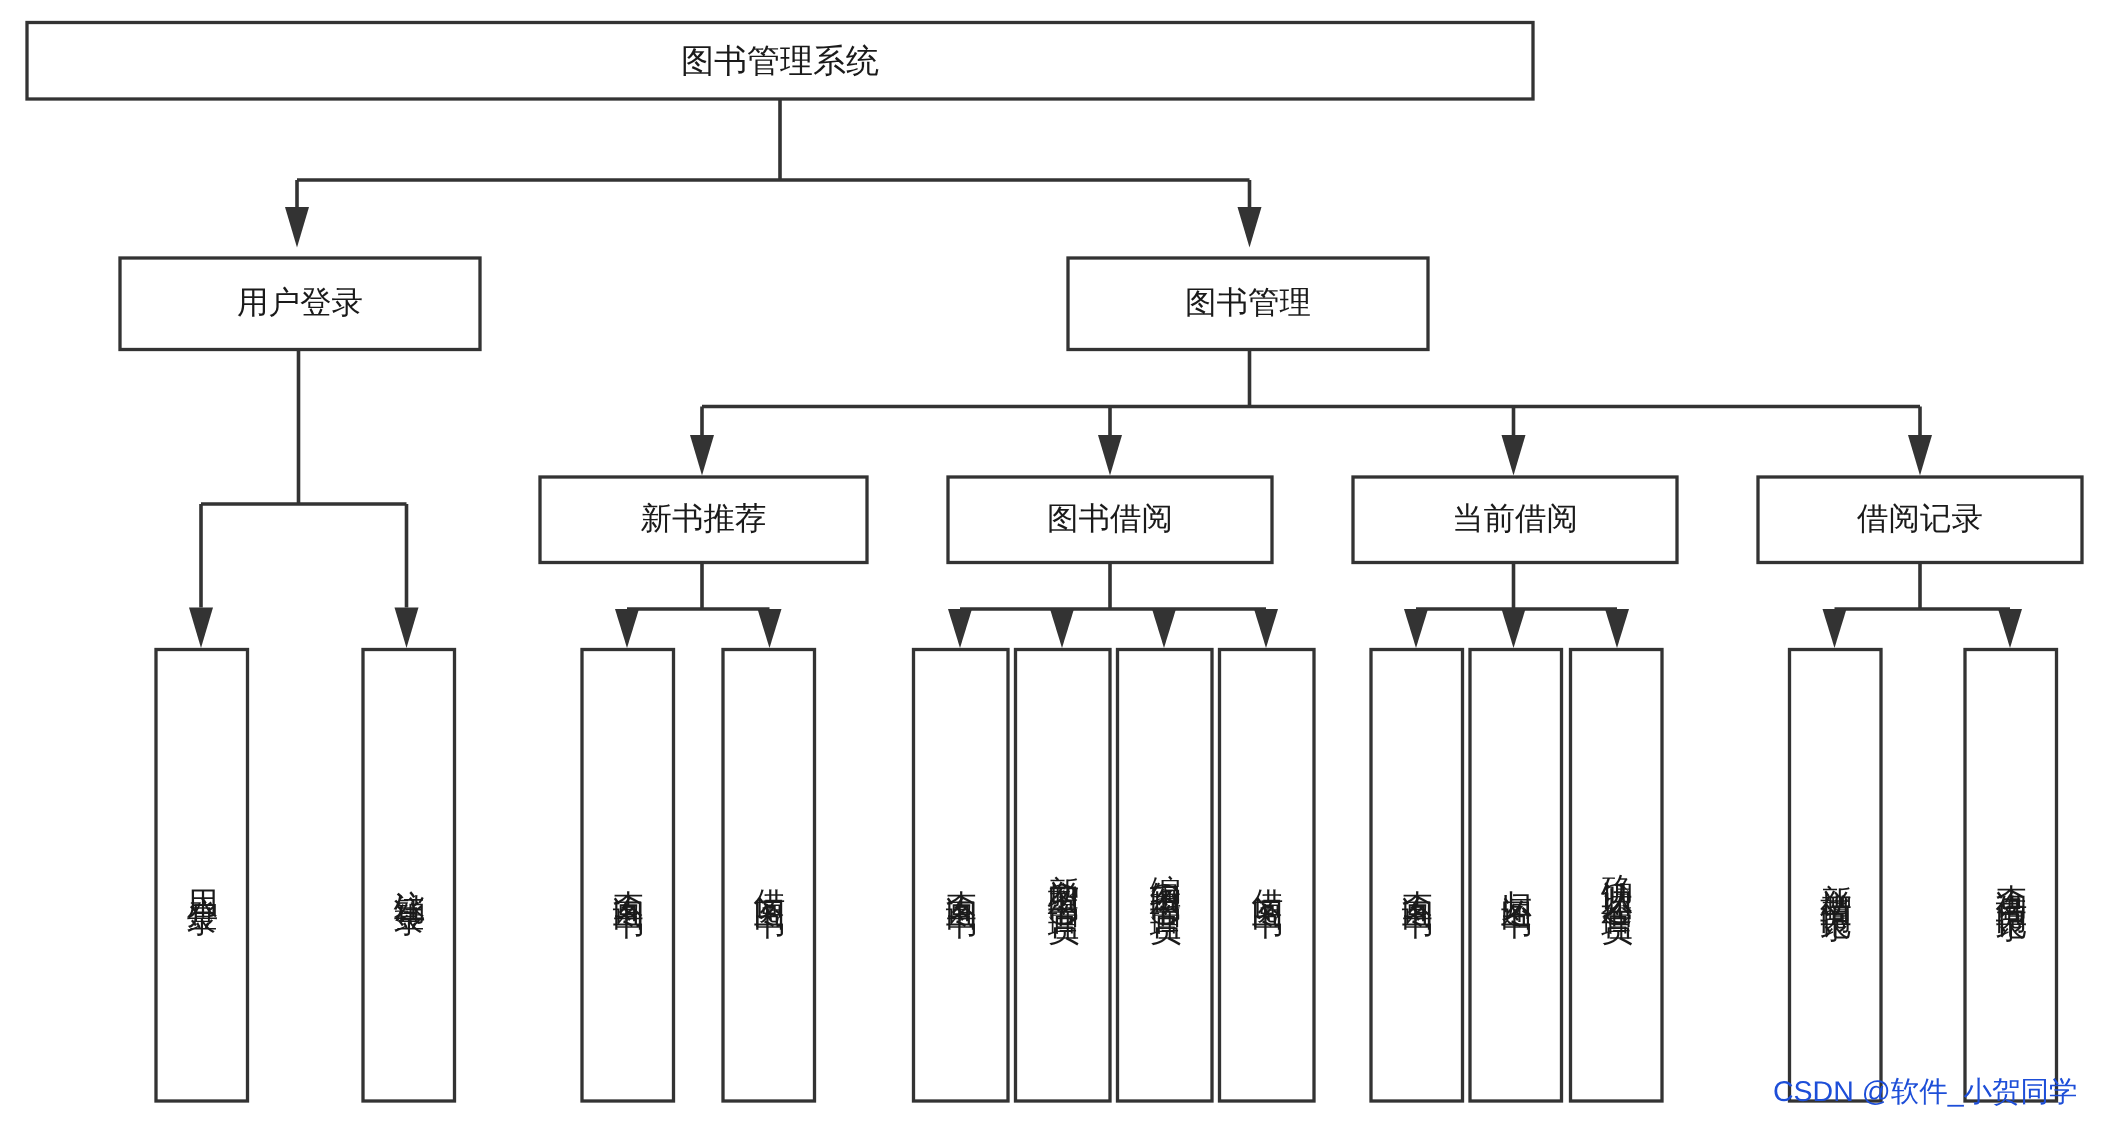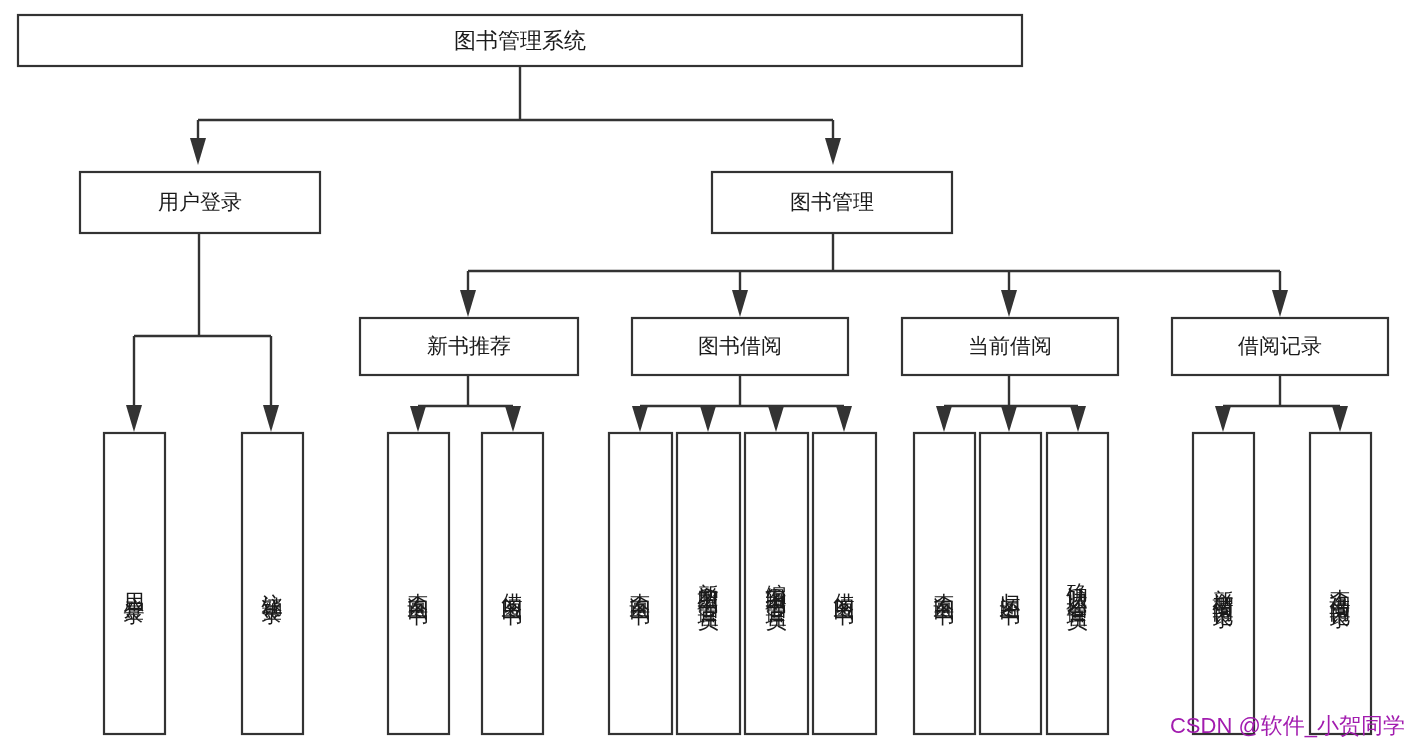--- a/index.html
+++ b/index.html
@@ -62,25 +62,25 @@
     text-orientation: upright;
     font-family: "Liberation Sans", "DejaVu Sans", sans-serif;
     font-size: 21px;
     line-height: 1.0;
     letter-spacing: 4px;
     color: #1a1a1a;
     white-space: nowrap;
   }
   .watermark {
     position: absolute;
-    right: 0;
+    right: 20px;
     bottom: 6px;
     font-family: "Liberation Sans", "DejaVu Sans", sans-serif;
-    font-size: 22px;
-    color: #a21caf;
+    font-size: 19px;
+    color: #1d4ed8;
     white-space: nowrap;
     pointer-events: none;
   }
 </style>
 </head>
 <body>
 
 <div id="diagram-root">
 
   <svg class="diagram-canvas" viewBox="0 0 1405 747" xmlns="http://www.w3.org/2000/svg">

